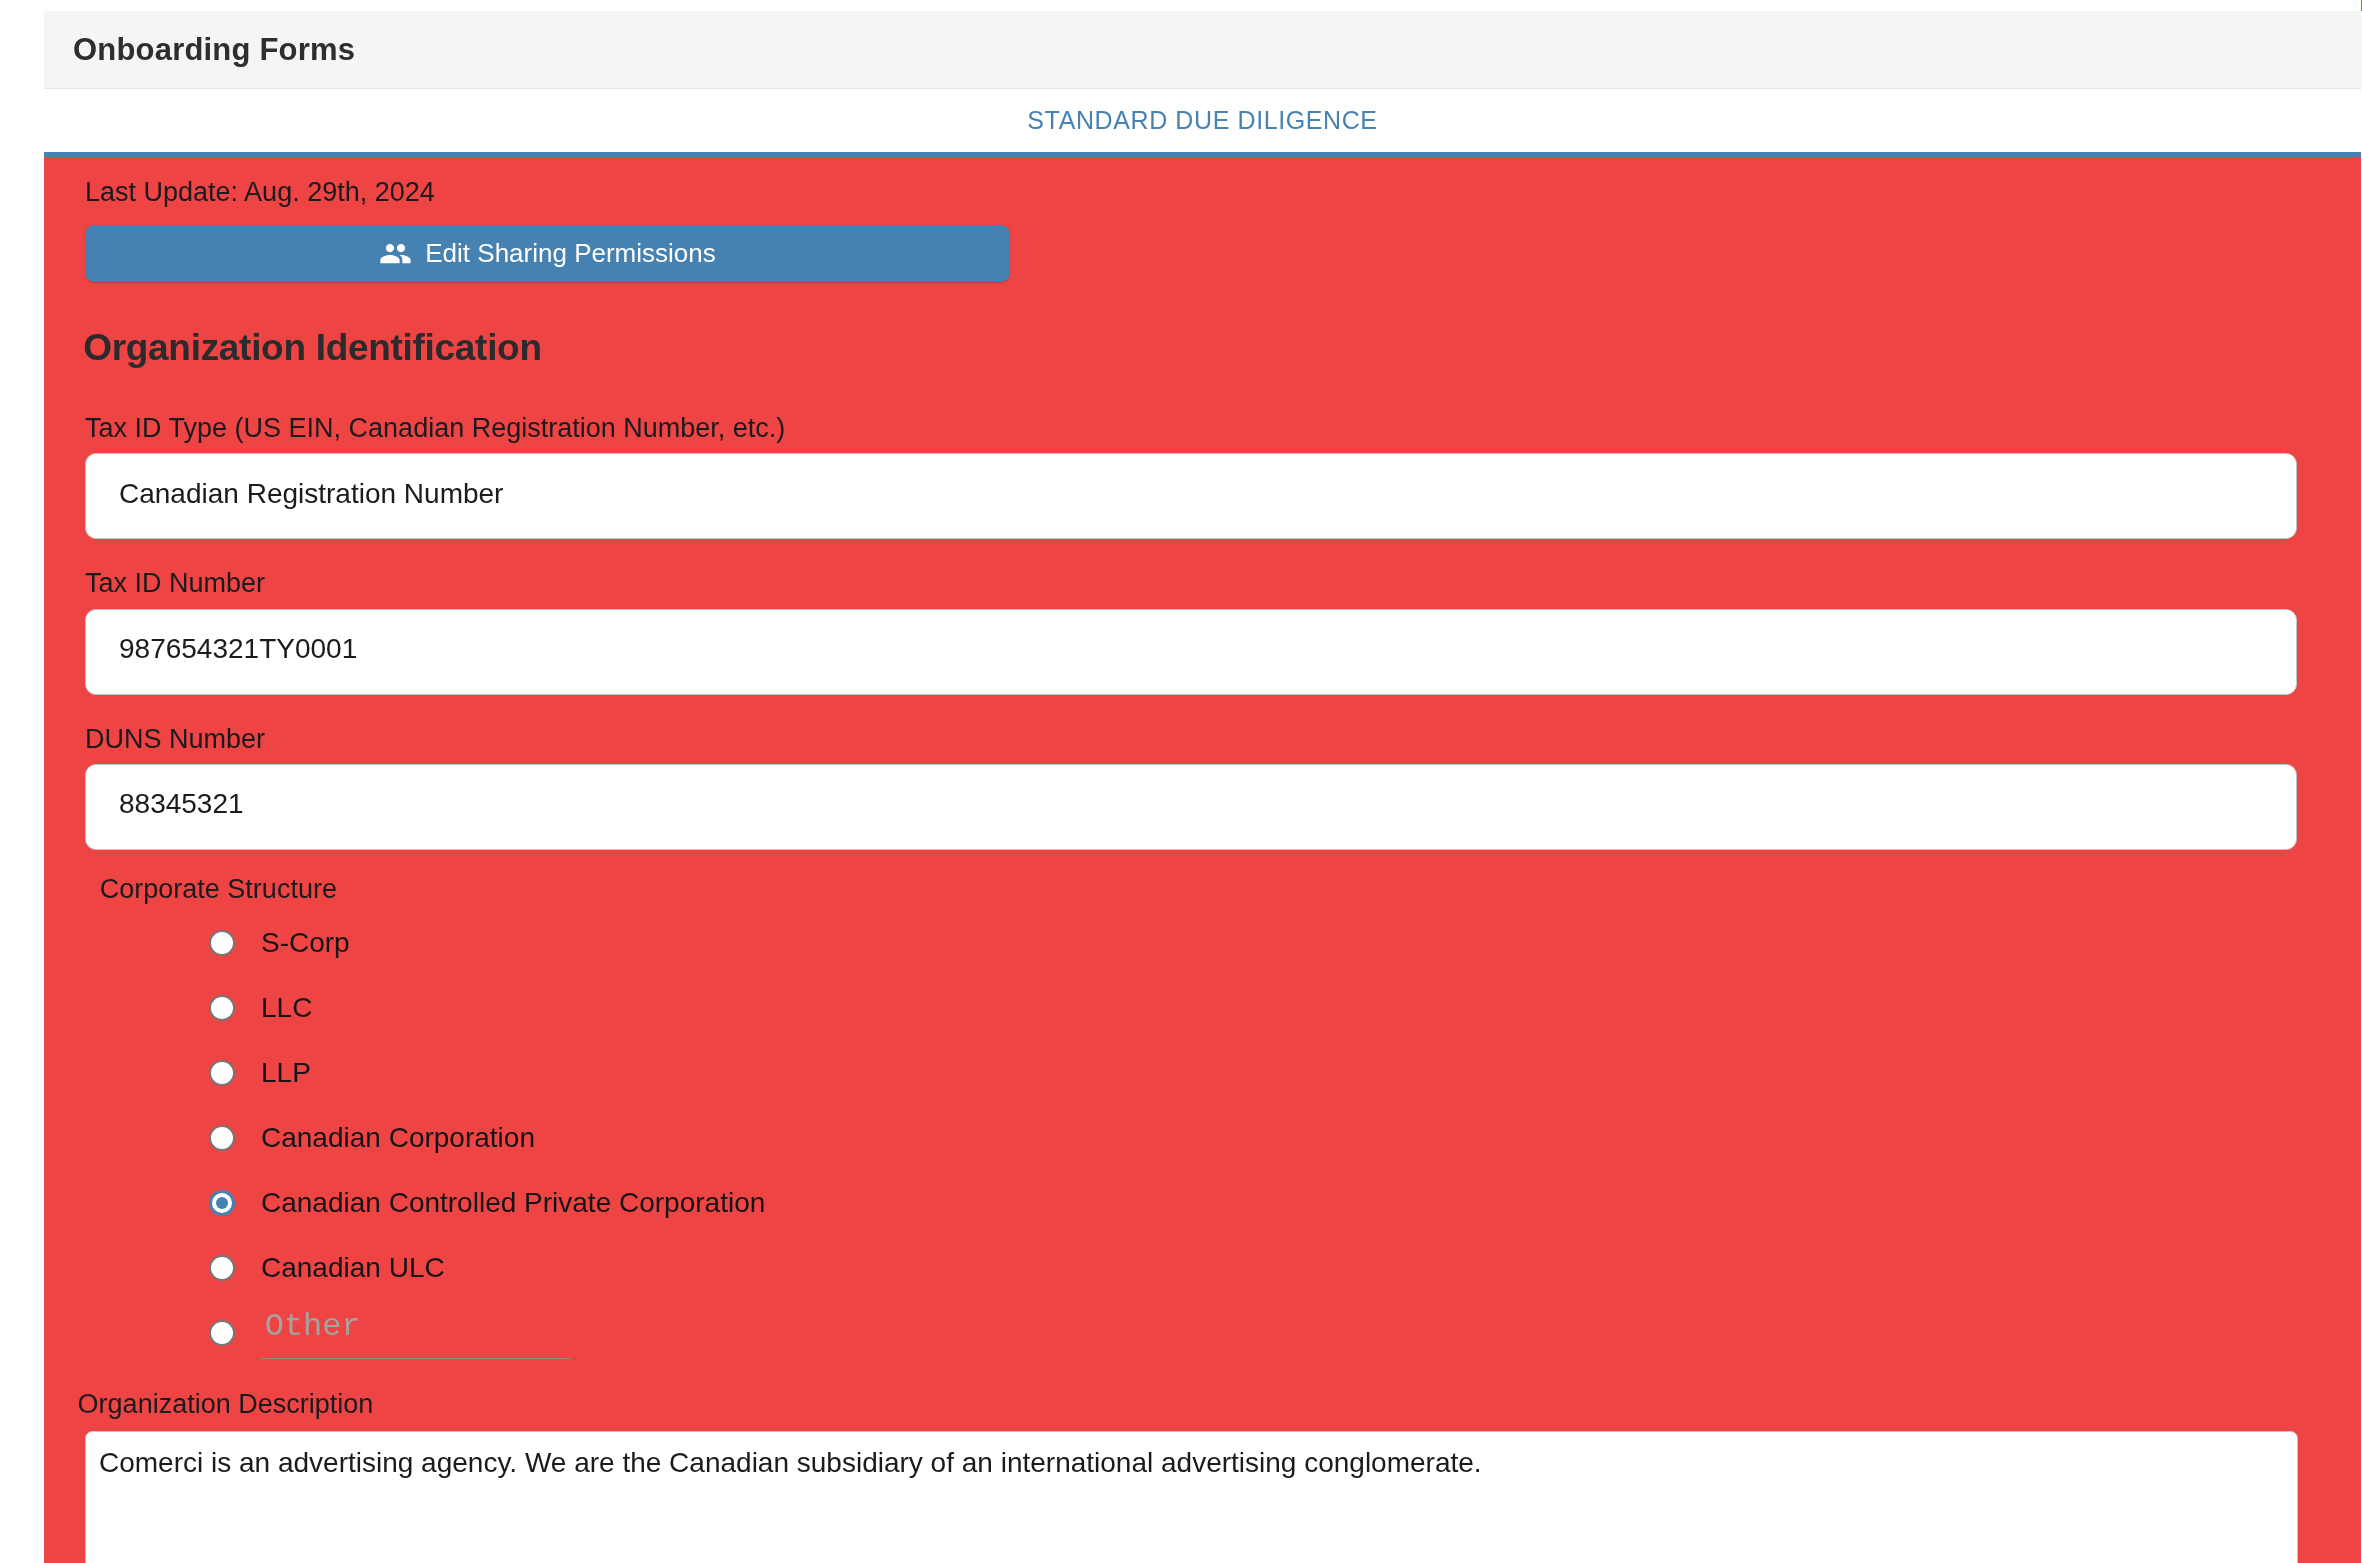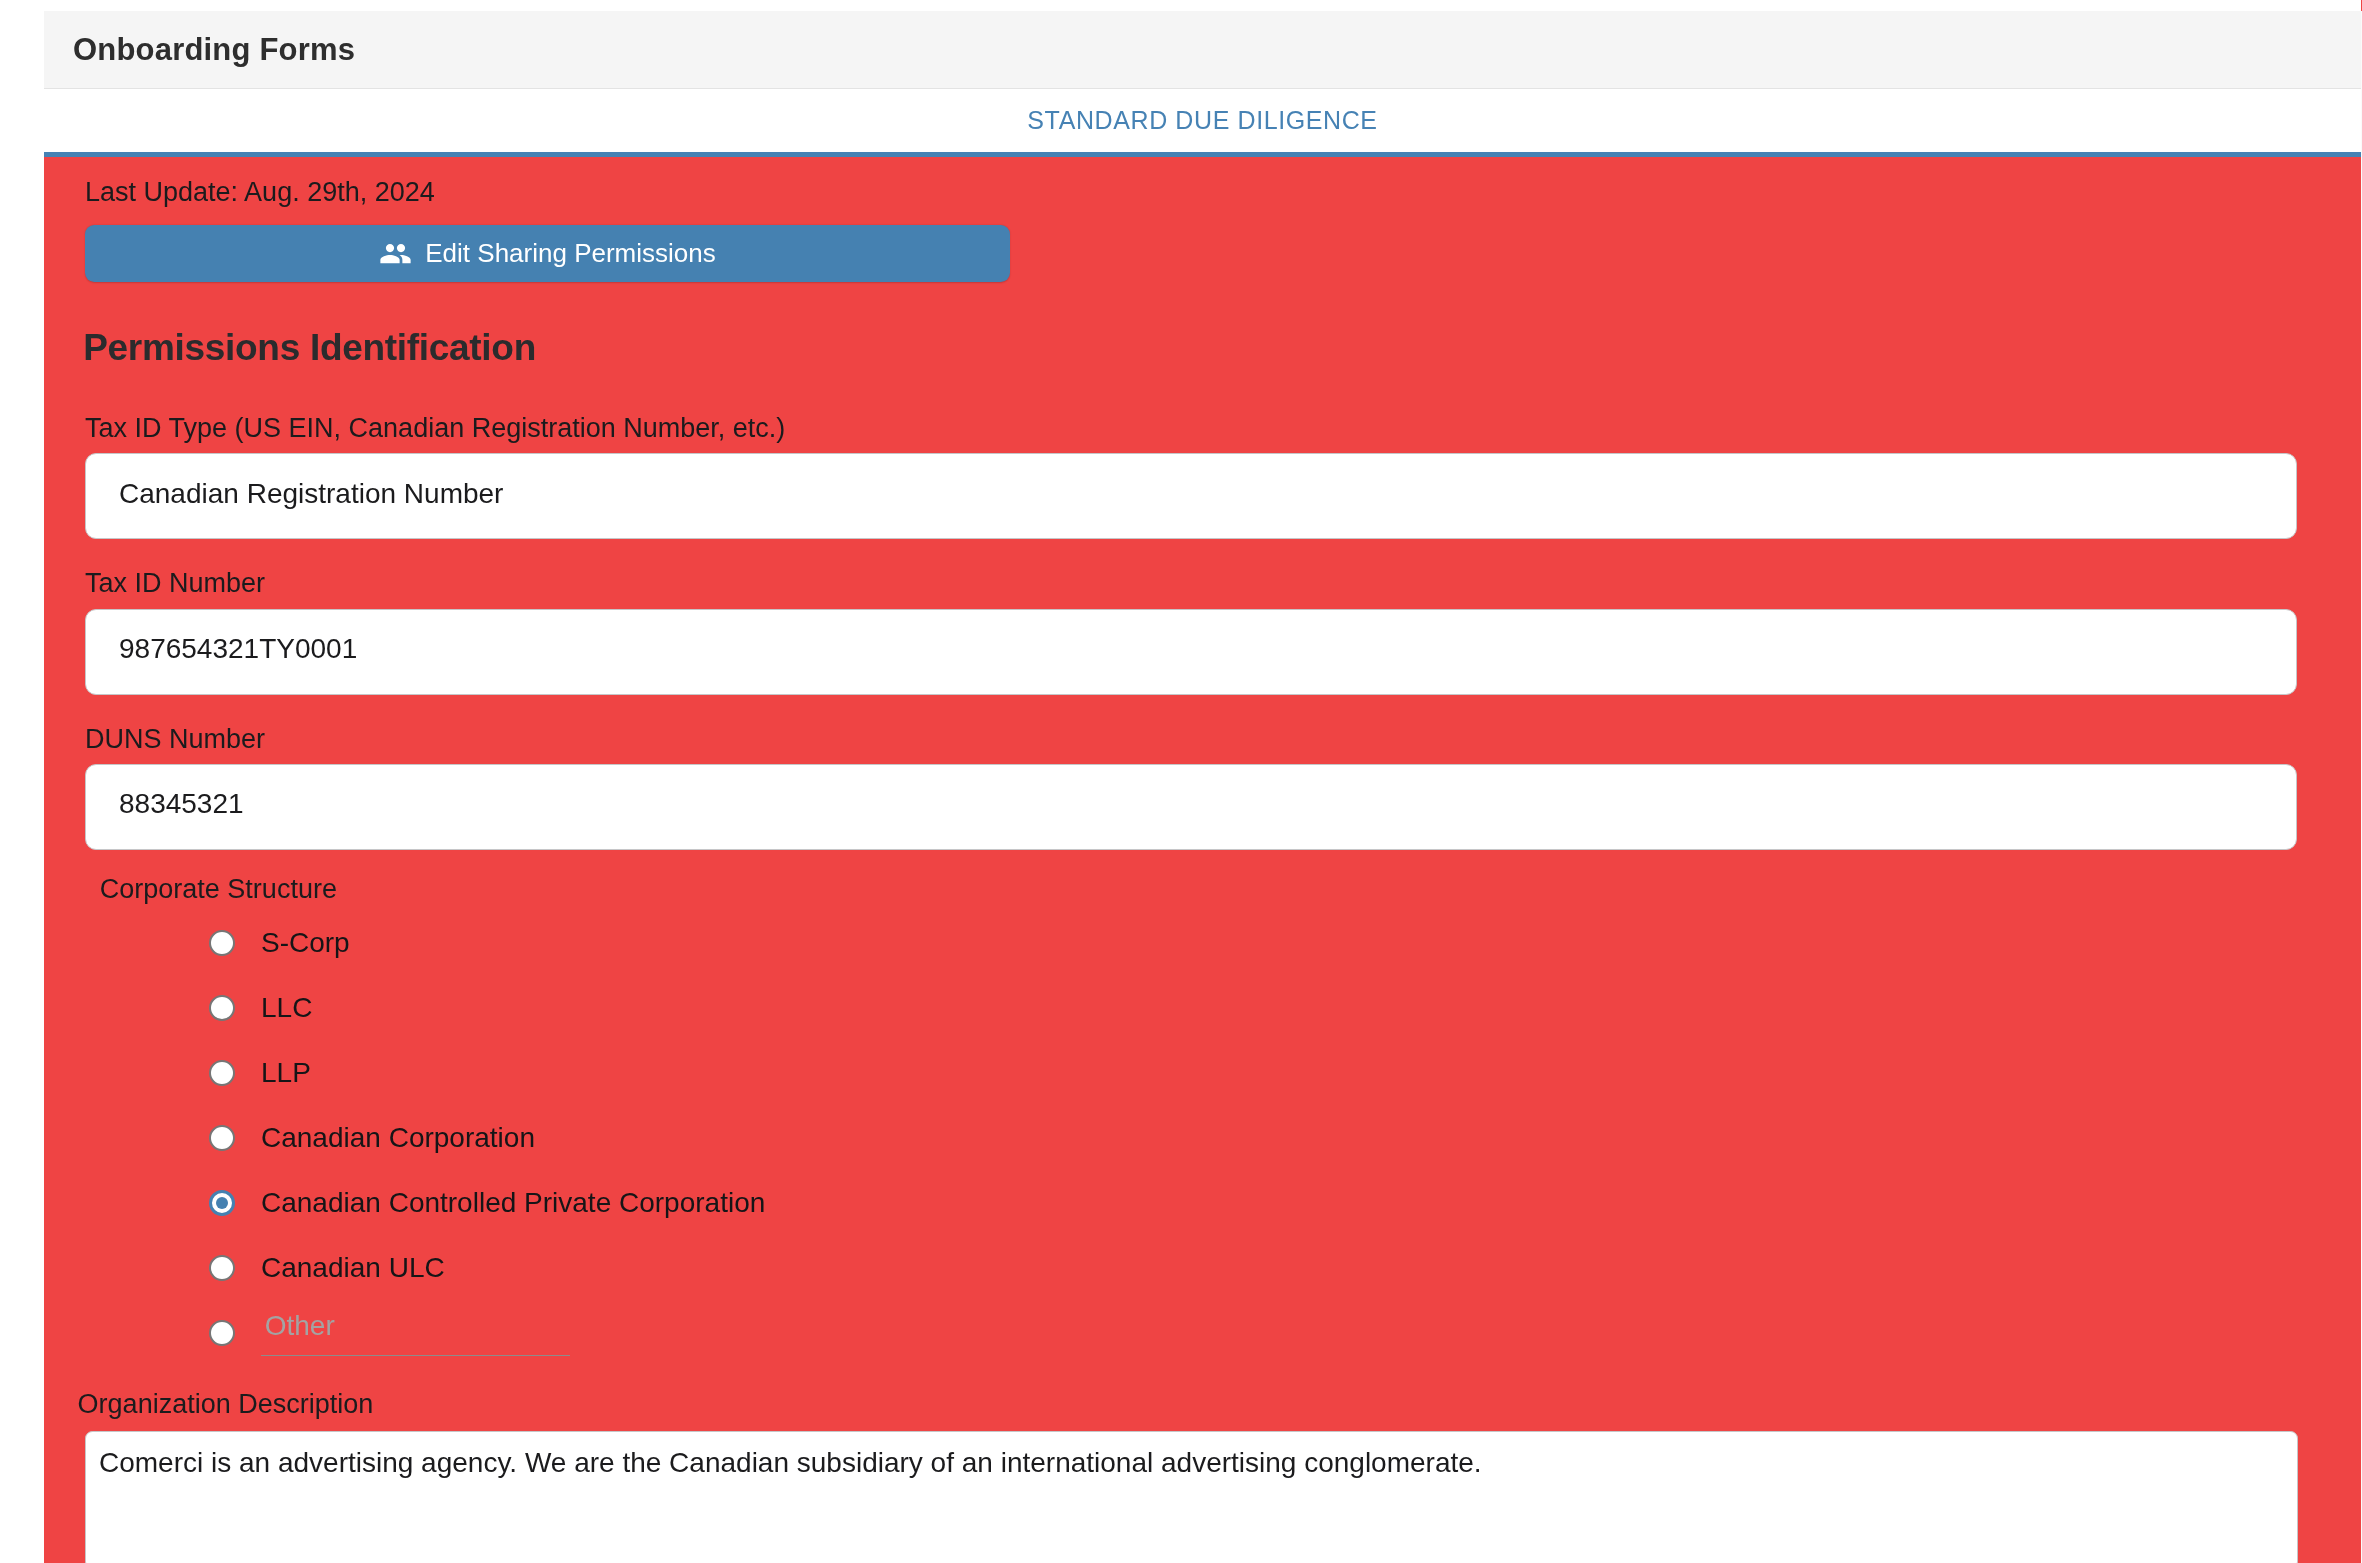--- a/index.html
+++ b/index.html
@@ -44,21 +44,21 @@
   .radio-list{margin-top:4.6px;}
   .radio-row{height:65px;display:flex;align-items:center;padding-left:124px;cursor:pointer;}
   .radio-circle{width:26px;height:26px;box-sizing:border-box;border:2.8px solid #767676;
                 border-radius:50%;margin-right:26px;position:relative;flex:0 0 auto;background:#fff;}
   .radio-row.checked .radio-circle{border:3.7px solid #4581b1;}
   .radio-row.checked .radio-circle::after{content:"";position:absolute;inset:3.7px;
                 border-radius:50%;background:#4581b1;}
   .radio-label{font-size:28px;color:#151517;}
 
   .other-input{width:302px;border:none;border-bottom:1.8px solid #8c8c8c;border-radius:0;
-               font-family:Liberation Sans, sans-serif;font-size:28px;color:#1b1b1d;background:transparent;
+               font-family:Liberation Mono, monospace;font-size:32px;color:#1b1b1d;background:transparent;
                padding:0 3.7px 13px 3.7px;outline:none;}
   .other-input::placeholder{color:#a3a3a3;}
 
   .desc-label{margin:22px 0 0 -7.4px;font-size:27px;line-height:33px;color:#1b1b1d;}
 
   .textarea{display:block;margin-top:10px;width:2213px;height:138px;box-sizing:border-box;
             border:1.8px solid #c6c6c8;border-radius:7.4px;background:#ffffff;resize:none;
             font-family:inherit;font-size:28px;line-height:37px;color:#1b1b1d;
             padding:12px 18.5px 9.2px 13px;outline:none;}
 
@@ -89,21 +89,21 @@
     <div class="content">
       <p class="last-update">Last Update: Aug. 29th, 2024</p>
 
       <button class="share-btn">
         <svg viewBox="0 0 24 24" aria-hidden="true">
           <path d="M16 11c1.66 0 2.99-1.34 2.99-3S17.66 5 16 5c-1.66 0-3 1.34-3 3s1.34 3 3 3zm-8 0c1.66 0 2.99-1.34 2.99-3S9.66 5 8 5C6.34 5 5 6.34 5 8s1.34 3 3 3zm0 2c-2.33 0-7 1.17-7 3.5V19h14v-2.5c0-2.33-4.67-3.5-7-3.5zm8 0c-.29 0-.62.02-.97.05 1.16.84 1.97 1.97 1.97 3.45V19h6v-2.5c0-2.33-4.67-3.5-7-3.5z"></path>
         </svg>
         <span>Edit Sharing Permissions</span>
       </button>
 
-      <h2 class="section-title">Permissions Identification</h2>
+      <h2 class="section-title">Organization Identification</h2>
 
       <div class="field-label first">Tax ID Type (US EIN, Canadian Registration Number, etc.)</div>
       <input class="text-input" type="text" value="Canadian Registration Number" style="">
 
       <div class="field-label">Tax ID Number</div>
       <input class="text-input" type="text" value="987654321TY0001" style="">
 
       <div class="field-label">DUNS Number</div>
       <input class="text-input" type="text" value="88345321" style="">
 

